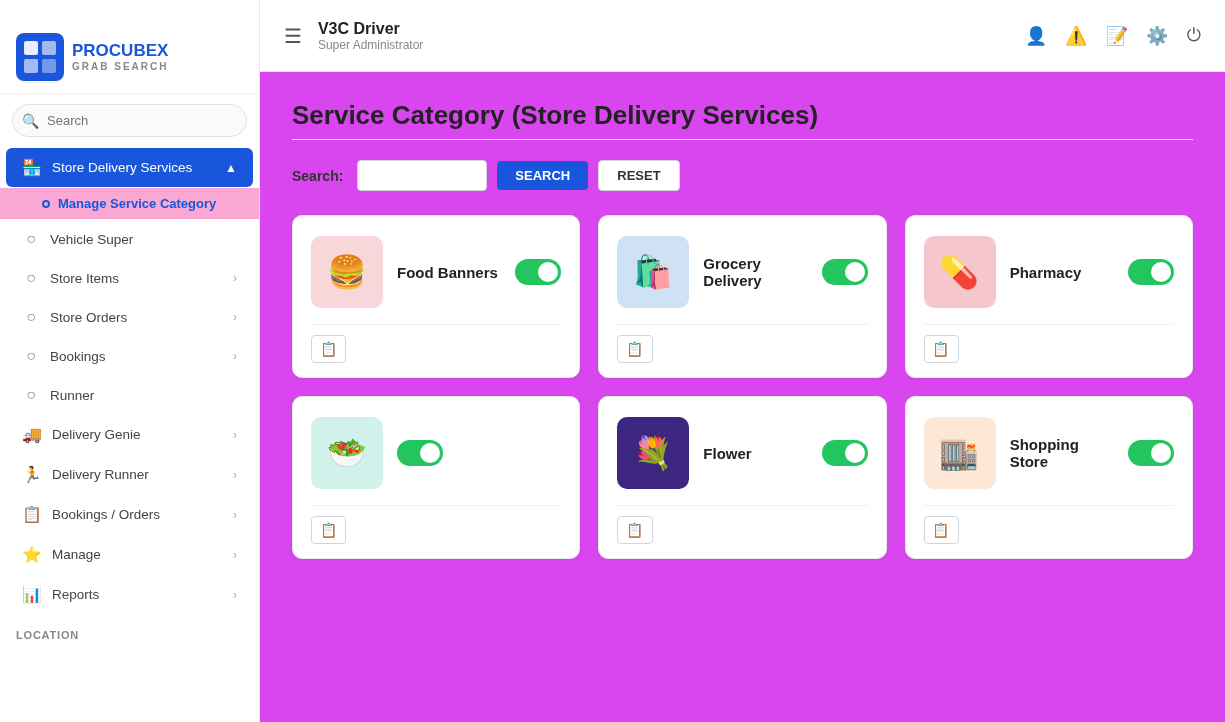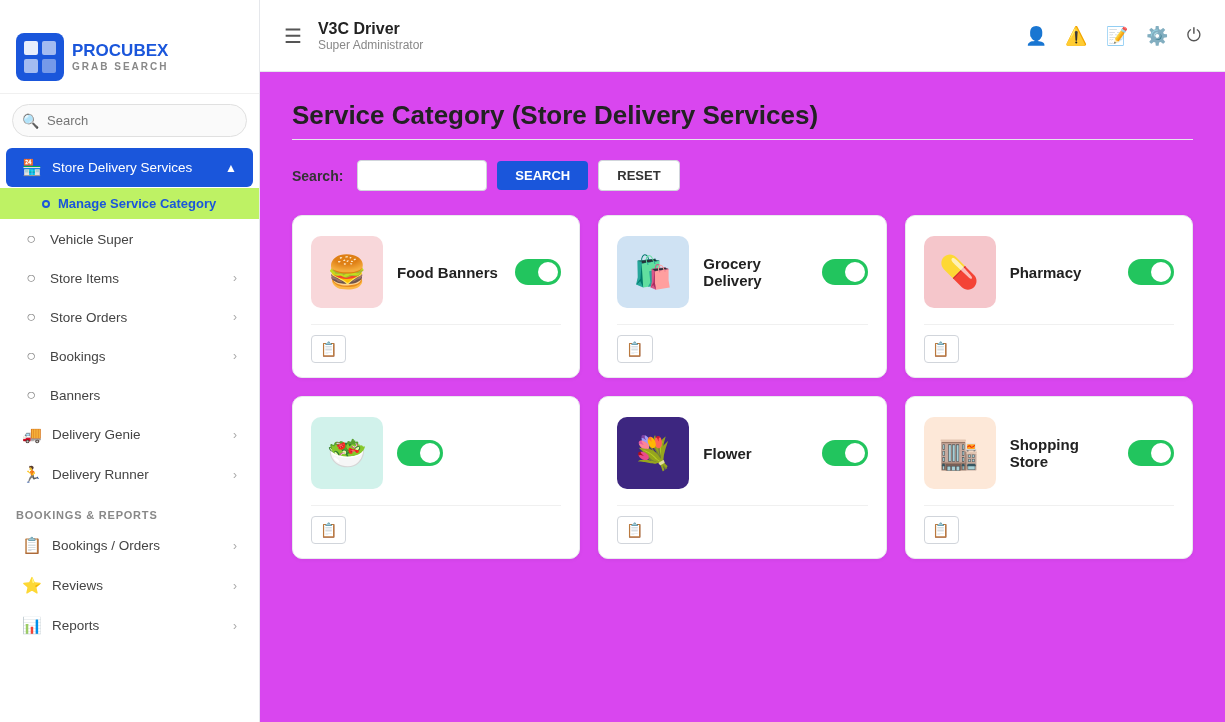--- a/index.html
+++ b/index.html
@@ -81,21 +81,21 @@
     .nav-sub-item {
       display: flex;
       align-items: center;
       padding: 8px 16px 8px 42px;
       cursor: pointer;
       font-size: 13px;
       color: #555;
       gap: 8px;
       background: #f7f8ff;
     }
-    .nav-sub-item.active { color: #1a56db; font-weight: 600; background: #bef264; }
+    .nav-sub-item.active { color: #1a56db; font-weight: 600; background: #f9a8d4; }
     .nav-sub-item .dot { width: 8px; height: 8px; border-radius: 50%; border: 2px solid #aaa; }
     .nav-sub-item.active .dot { border-color: #1a56db; }
 
     .section-label {
       font-size: 11px;
       font-weight: 700;
       color: #888;
       padding: 14px 16px 4px;
       letter-spacing: 0.8px;
       text-transform: uppercase;
@@ -334,55 +334,55 @@
     </div>
 
     <div class="nav-item">
       <span class="nav-icon">○</span>
       <span class="nav-label">Bookings</span>
       <span class="nav-arrow">›</span>
     </div>
 
     <div class="nav-item">
       <span class="nav-icon">○</span>
-      <span class="nav-label">Banners</span>
+      <span class="nav-label">Runner</span>
     </div>
 
     <div class="nav-item">
       <span class="nav-icon">🚚</span>
       <span class="nav-label">Delivery Genie</span>
       <span class="nav-arrow">›</span>
     </div>
 
     <div class="nav-item">
       <span class="nav-icon">🏃</span>
       <span class="nav-label">Delivery Runner</span>
       <span class="nav-arrow">›</span>
     </div>
 
-    <div class="section-label">BOOKINGS &amp; REPORTS</div>
 
     <div class="nav-item">
       <span class="nav-icon">📋</span>
       <span class="nav-label">Bookings / Orders</span>
       <span class="nav-arrow">›</span>
     </div>
 
     <div class="nav-item">
       <span class="nav-icon">⭐</span>
-      <span class="nav-label">Reviews</span>
+      <span class="nav-label">Manage</span>
       <span class="nav-arrow">›</span>
     </div>
 
     <div class="nav-item">
       <span class="nav-icon">📊</span>
       <span class="nav-label">Reports</span>
       <span class="nav-arrow">›</span>
     </div>
 
+    <div class="section-label">LOCATION</div>
   </nav>
 </aside>
 
 <div class="main">
 
   <header class="topbar">
     <div class="topbar-left">
       <span class="hamburger">☰</span>
       <div>
         <div class="topbar-title">V3C Driver</div>

